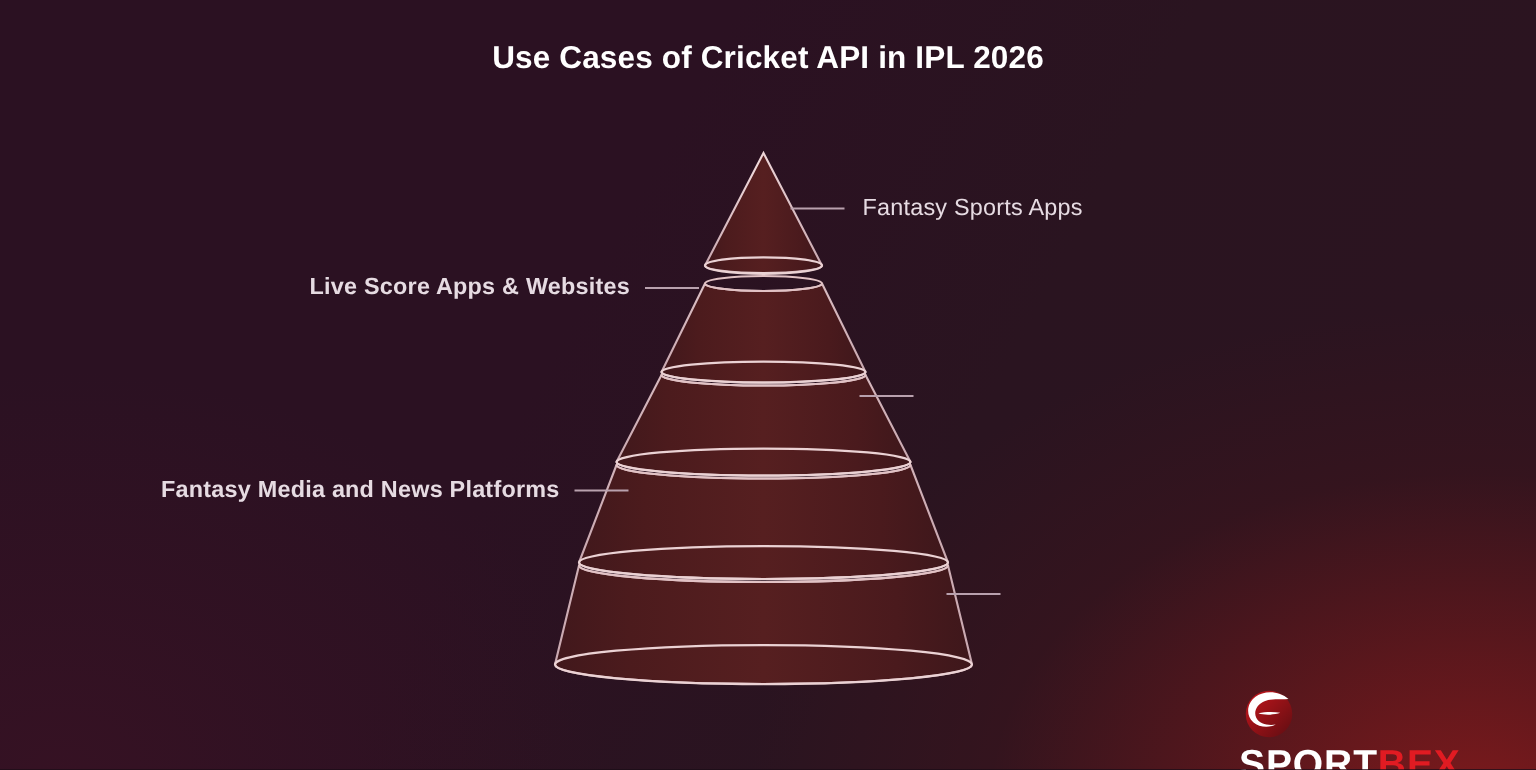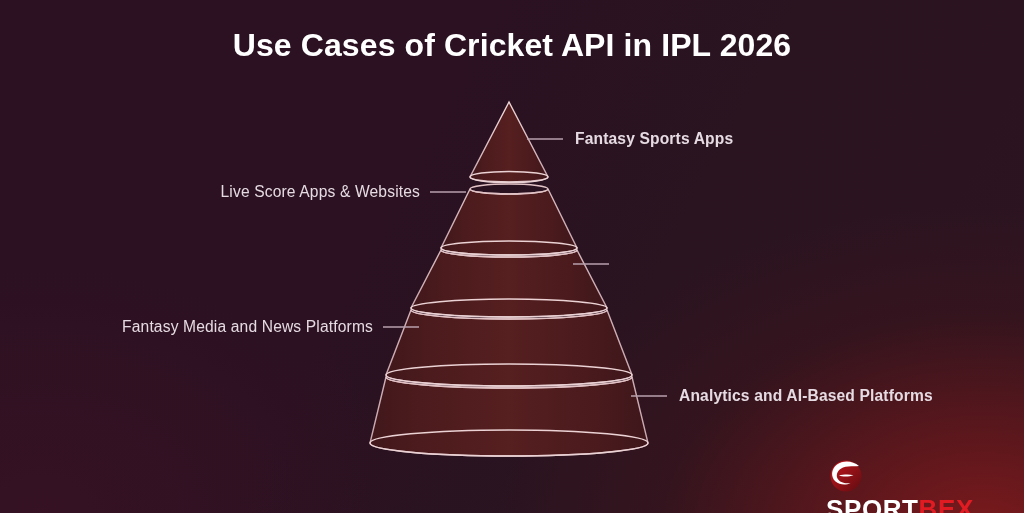--- a/index.html
+++ b/index.html
@@ -20,21 +20,21 @@
   }
 
   
   .title {
     position: absolute;
     left: 0;
     top: 27px;
     width: 1024px;
     text-align: center;
     color: #ffffff;
-    font-size: 32px;
+    font-size: 21px;
     font-weight: bold;
     letter-spacing: 0.1px;
     white-space: nowrap;
   }
 
   
   #funnel {
     position: absolute;
     left: 0;
     top: 0;
@@ -42,22 +42,22 @@
 
   
   .label {
     position: absolute;
     color: #e6dbe2;
     font-size: 15.6px;
     font-weight: 400;
     white-space: nowrap;
     letter-spacing: 0.15px;
   }
-  .label.right { text-align: left; font-weight: bold; }
-  .label.left  { text-align: center; }
+  .label.right { text-align: left; }
+  .label.left  { text-align: center; font-weight: bold; }
 
   
   .logo {
     position: absolute;
     left: 826px;
     top: 456px;
     width: 176px;
     height: 42px;
     display: flex;
     align-items: flex-start;
@@ -137,21 +137,20 @@
     <line x1="631" y1="396" x2="667" y2="396" stroke="#B9A1AE" stroke-width="1.3"></line>
   </svg>
 
   <div class="label right" style="left:575px; top:130px;">Fantasy Sports Apps</div>
 
   <div class="label left" style="right:604px; top:183px;">Live Score Apps &amp; Websites</div>
 
 
   <div class="label left" style="right:651px; top:318px;">Fantasy Media and News Platforms</div>
 
-  <div class="label right" style="left:679px; top:387px;">Analytics and AI-Based Platforms</div>
 
   <div class="logo">
     <svg class="logo-mark" viewBox="0 0 40 40">
       <defs>
         <linearGradient id="mk" x1="0" y1="0" x2="1" y2="1">
           <stop offset="0%" stop-color="#C7161D"></stop>
           <stop offset="55%" stop-color="#8E1116"></stop>
           <stop offset="100%" stop-color="#5E0D12"></stop>
         </linearGradient>
       </defs>

